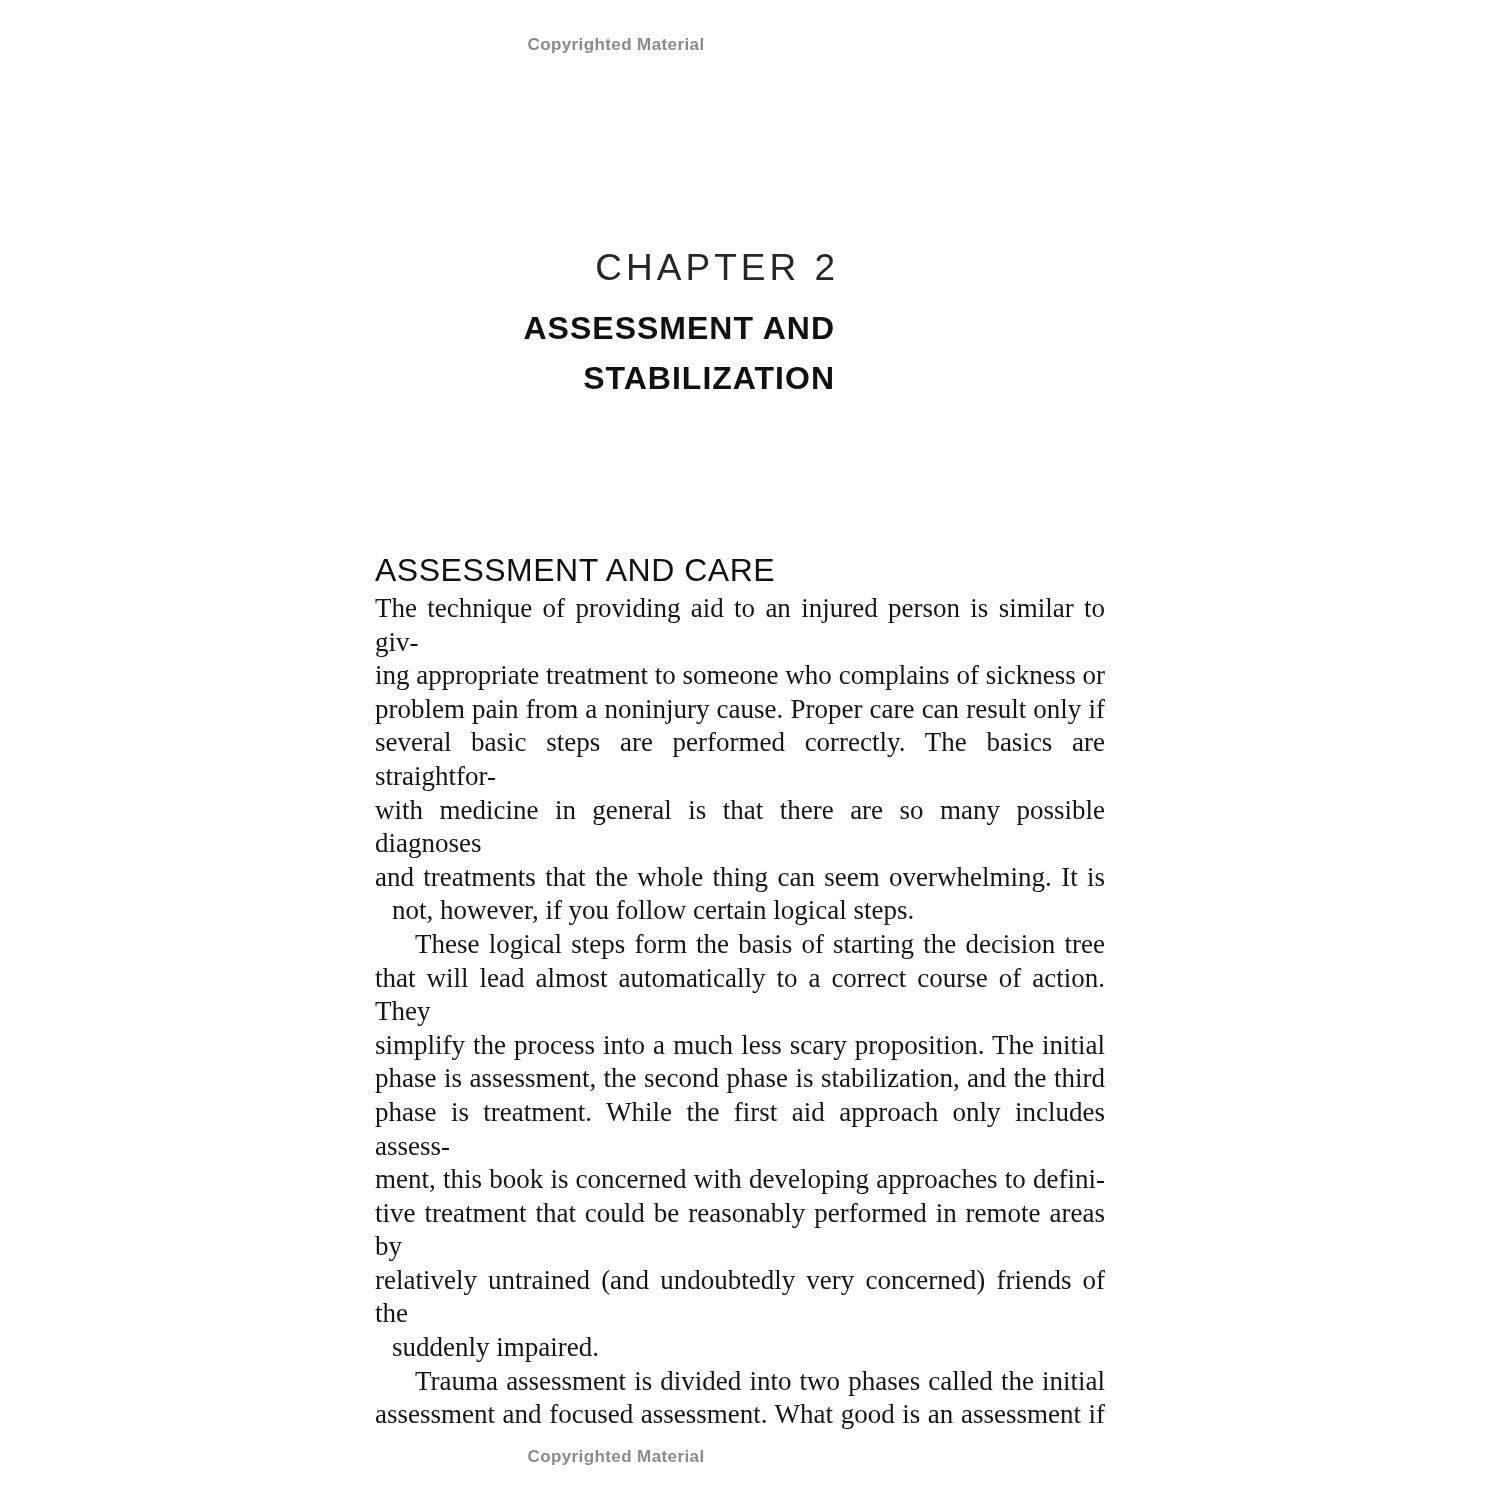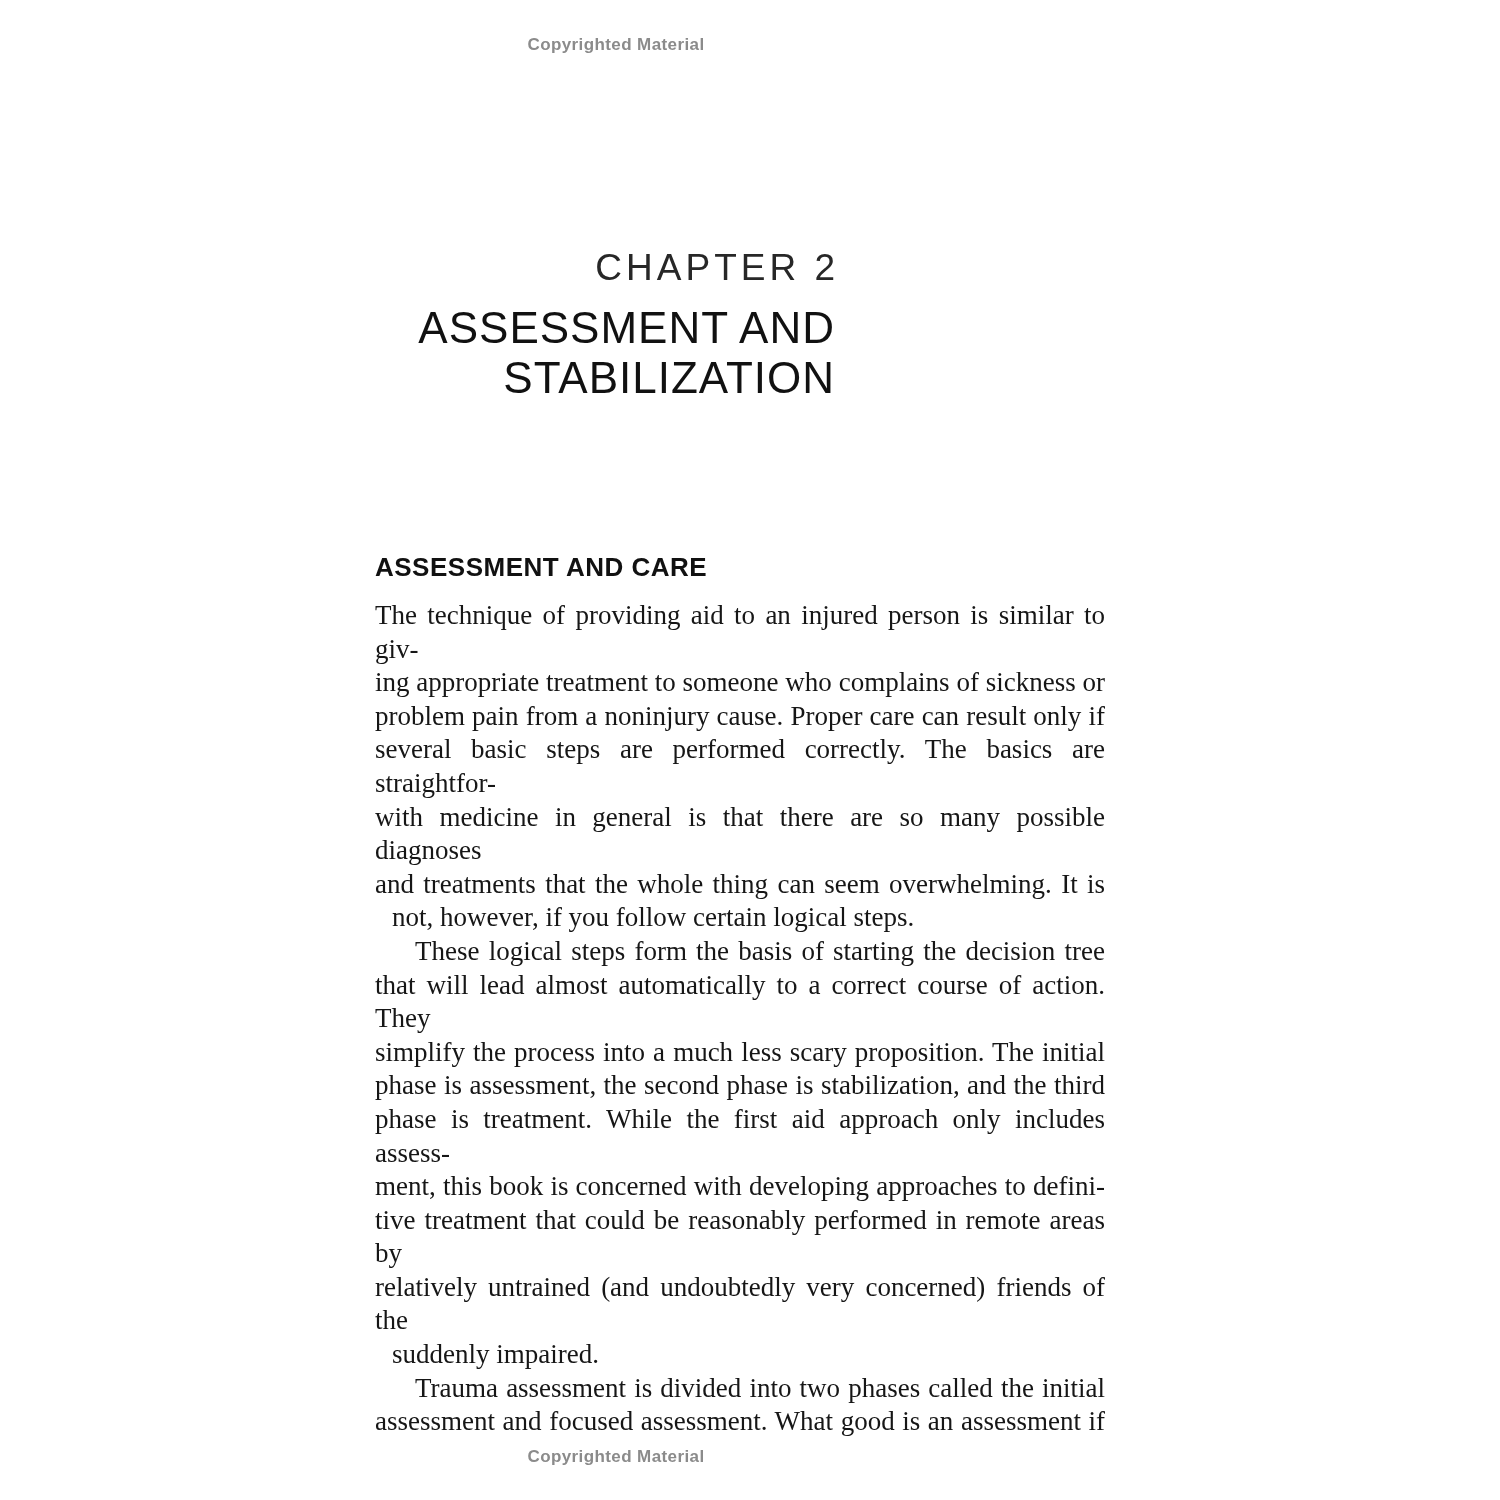--- a/index.html
+++ b/index.html
@@ -43,41 +43,41 @@
   }
   .chapter .kicker{
     font-size:37px;
     font-weight:400;
     letter-spacing:4px;
     color:var(--kicker-ink);
     margin-bottom:14px;
     margin-right:-4px; 
   }
   .chapter .title{
-    font-size:44px;
-    font-weight:400;
+    font-size:32px;
+    font-weight:700;
     line-height:50px;
     letter-spacing:1px;
     color:var(--title-ink);
     margin-left:19px;
   }
 
   .body-col{
     position:absolute;
     left:375px;
     top:552px;
     width:730px;
   }
   .section-heading{
     font-family:"Liberation Sans", sans-serif;
-    font-weight:700;
-    font-size:26px;
+    font-weight:400;
+    font-size:32px;
     letter-spacing:0.5px;
     color:var(--title-ink);
-    margin-bottom:16px;
+    margin-bottom:3px;
   }
   .para{display:block;}
   .line{
     font-size:27px;
     line-height:33.6px;
     color:var(--ink);
     text-align:justify;
     text-align-last:justify;
     white-space:normal;
   }

